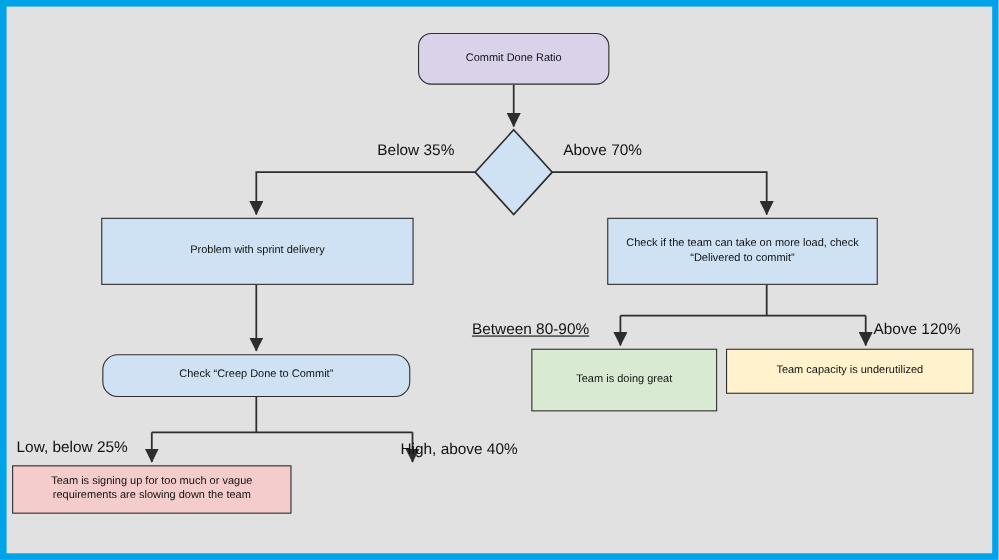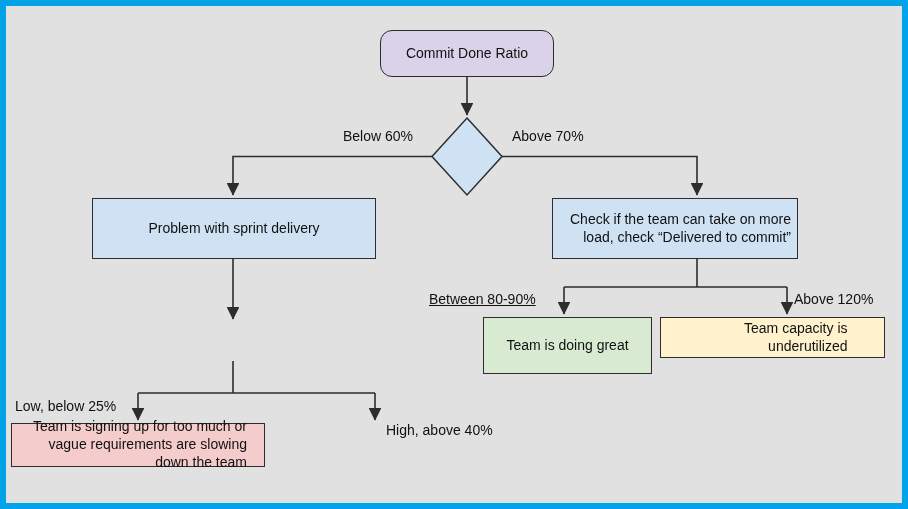--- a/index.html
+++ b/index.html
@@ -29,22 +29,22 @@
     height: 509px;
     z-index: 1;
   }
   .node {
     position: absolute;
     box-sizing: border-box;
     border: 1.5px solid #2d2d2d;
     display: flex;
     align-items: center;
     justify-content: center;
-    text-align: right;
-    font-size: 14px;
+    text-align: center;
+    font-size: 10px;
     line-height: 1.28;
     color: #111111;
     z-index: 2;
     padding: 16px 6px;
   }
   .node .node-text { display: inline-block; }
   .fill-purple { background: #d9d2e9; }
   .fill-blue   { background: #cfe2f3; }
   .fill-pink   { background: #f4cccc; }
   .fill-green  { background: #d9ead3; }
@@ -70,21 +70,21 @@
     font-size: 14px;
     color: #111111;
     white-space: nowrap;
     z-index: 3;
   }
   #label-below-60      { left: 343px; top: 128px; }
   #label-above-70      { left: 512px; top: 128px; }
   #label-between-80-90 { left: 429px; top: 291px; text-decoration: underline; }
   #label-above-120     { left: 794px; top: 291px; }
   #label-low-below-25  { left: 15px;  top: 398px; }
-  #label-high-above-40 { left: 386px; top: 400px; margin-top: 22px; }
+  #label-high-above-40 { left: 364px; top: 400px; }
 </style>
 </head>
 <body>
 
 <div class="stage">
 
   <svg class="edges-svg" viewBox="0 0 908 509" xmlns="http://www.w3.org/2000/svg">
     <defs>
       <marker id="arrow" viewBox="0 0 10 10" refX="9.5" refY="5" markerWidth="8" markerHeight="8" orient="auto">
         <path d="M0,0 L10,5 L0,10 Z" fill="#2d2d2d"></path>
@@ -115,35 +115,38 @@
   </div>
 
   <div class="node fill-blue" id="node-problem">
     <span class="node-text">Problem with sprint delivery</span>
   </div>
 
   <div class="node fill-blue" id="node-check-load">
     <span class="node-text">Check if the team can take on more load, check “Delivered to commit”</span>
   </div>
 
+  <div class="node fill-blue rounded-pill" id="node-check-creep">
+    <span class="node-text">Check “Creep Done to Commit”</span>
+  </div>
 
   <div class="node fill-pink" id="node-too-much">
     <span class="node-text">Team is signing up for too much or vague requirements are slowing down the team</span>
   </div>
 
 
   <div class="node fill-green" id="node-doing-great">
     <span class="node-text">Team is doing great</span>
   </div>
 
   <div class="node fill-yellow" id="node-underutilized">
     <span class="node-text">Team capacity is underutilized</span>
   </div>
 
-  <div class="edge-label" id="label-below-60">Below 60%</div>
+  <div class="edge-label" id="label-below-60">Below 35%</div>
 
   <div class="edge-label" id="label-above-70">Above 70%</div>
 
   <div class="edge-label" id="label-between-80-90">Between 80-90%</div>
 
   <div class="edge-label" id="label-above-120">Above 120%</div>
 
   <div class="edge-label" id="label-low-below-25">Low, below 25%</div>
 
   <div class="edge-label" id="label-high-above-40">High, above 40%</div>

